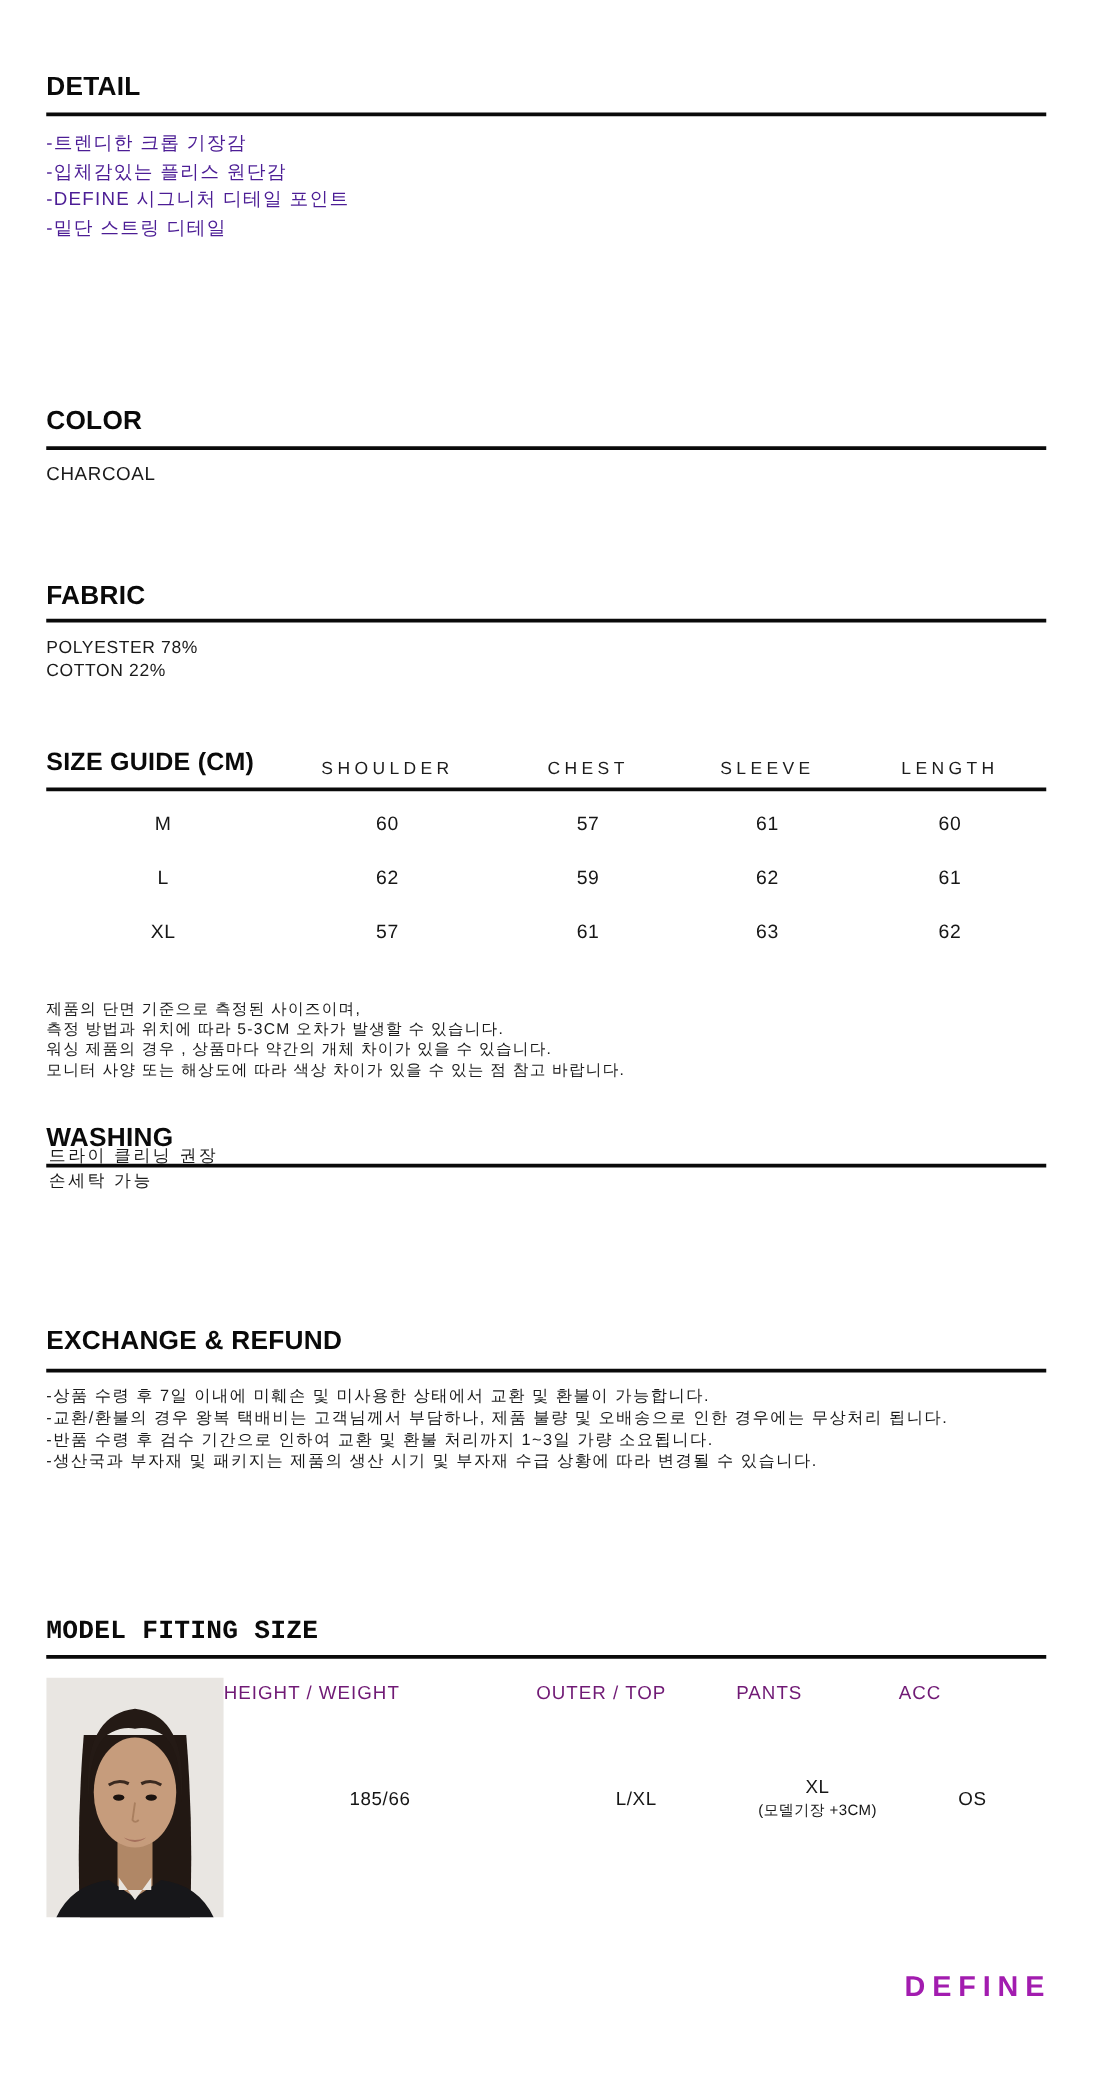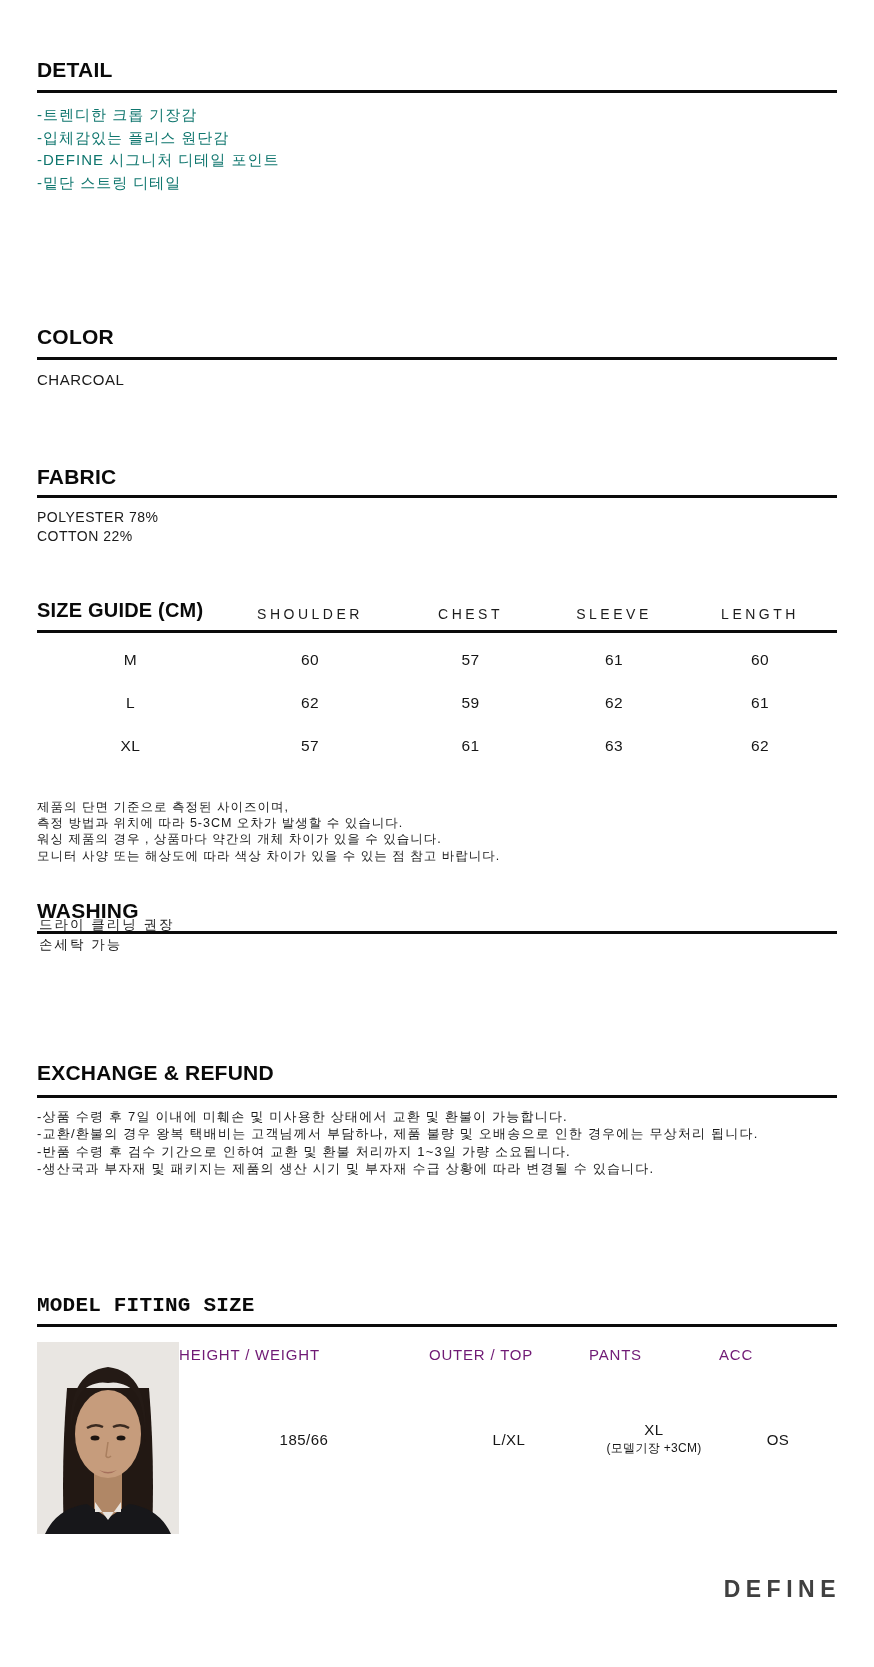--- a/index.html
+++ b/index.html
@@ -3,42 +3,42 @@
 <meta charset="utf-8">
 <style>
   html,body{margin:0;padding:0;background:#ffffff;}
   .page{
     position:relative;width:874px;height:1667px;margin:16px auto;background:#ffffff;
     font-family:"Liberation Sans","DejaVu Sans",sans-serif;color:#111111;overflow:hidden;
   }
   .abs{position:absolute;}
   .h1{font-size:21px;font-weight:bold;letter-spacing:0.2px;color:#0a0a0a;white-space:nowrap;}
   .rule{position:absolute;left:37px;width:800px;height:3px;background:#0a0a0a;}
-  .body-ko{font-size:15px;letter-spacing:1px;line-height:22.5px;color:#0f766e;}
+  .body-ko{font-size:15px;letter-spacing:1px;line-height:22.5px;color:#4c1d95;}
   .small-ko{font-size:12.5px;letter-spacing:1px;line-height:16.2px;color:#1a1a1a;}
   .caps{color:#1a1a1a;}
 
   
   .sg-head{left:37px;width:800px;display:grid;grid-template-columns:187px 172px 149px 138px 154px;align-items:end;}
   .sg-col{ text-align:center;font-size:14px;letter-spacing:3.5px;color:#1c1c1c;}
   .sg-rows{left:37px;width:800px;}
   .sg-row{display:grid;grid-template-columns:187px 172px 149px 138px 154px;height:43px;align-items:center;}
   .sg-cell{text-align:center;font-size:15.5px;color:#161616;letter-spacing:0.5px;}
 
   
   .mf-table{left:179px;width:658px;}
   .mf-grid{display:grid;grid-template-columns:250px 160px 130px 118px;}
   .mf-col{text-align:left;font-size:15px;letter-spacing:0.8px;color:#701a75;white-space:nowrap;}
   .mf-val{text-align:center;font-size:15px;color:#161616;letter-spacing:0.5px;}
   .mf-note{font-size:12px;letter-spacing:0.3px;color:#161616;margin-top:2px;}
 
   .photo{left:37px;top:1326px;width:142px;height:192px;}
   .photo svg{display:block;width:142px;height:192px;}
 
-  .brand{right:33px;top:1560px;font-size:23px;font-weight:bold;letter-spacing:5.5px;color:#404040;}
+  .brand{right:33px;top:1560px;font-size:23px;font-weight:bold;letter-spacing:5.5px;color:#a21caf;}
 </style>
 </head>
 <body>
 
 <div class="page">
 
   <div class="abs h1" style="left:37px;top:42px;">DETAIL</div>
   <div class="rule" style="top:74px;"></div>
   <div class="abs body-ko" style="left:37px;top:88px;">
     <div>-트렌디한 크롭 기장감</div>

